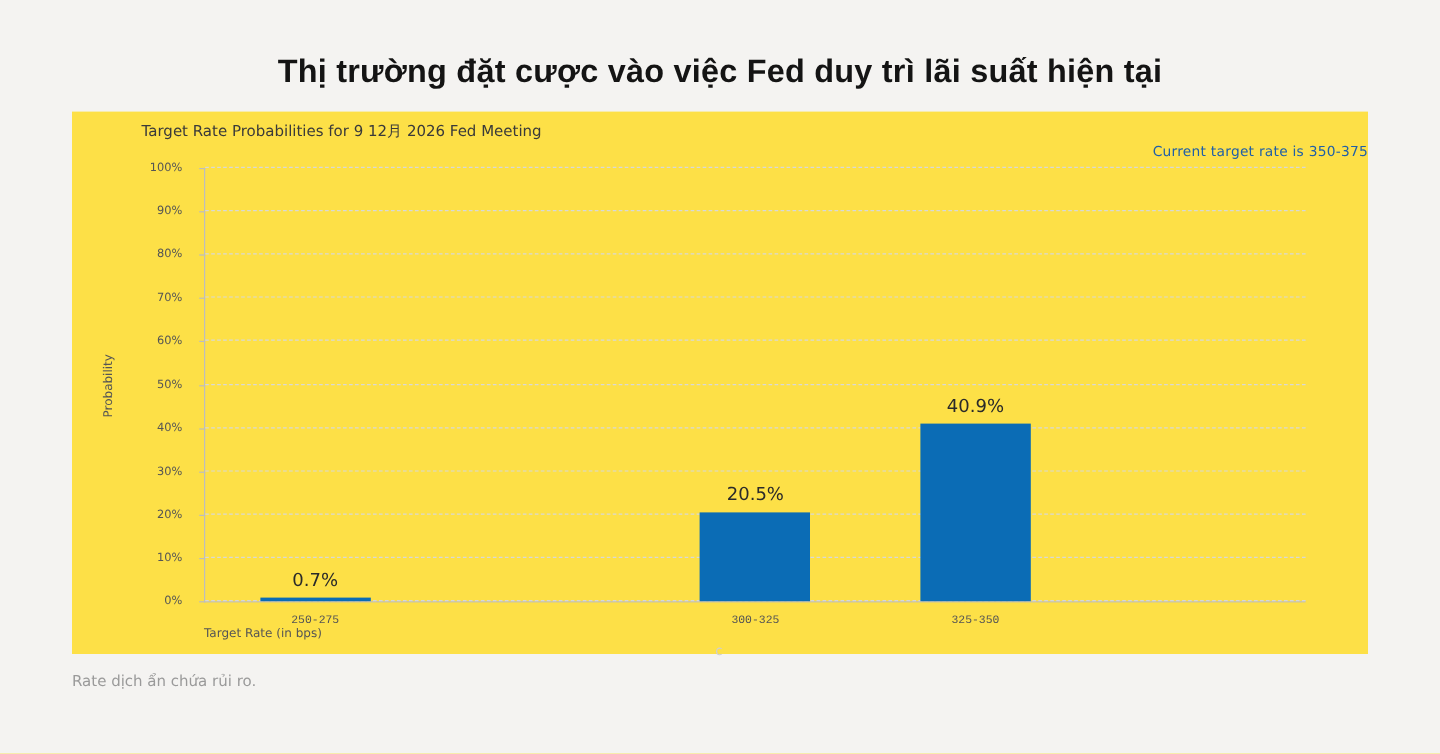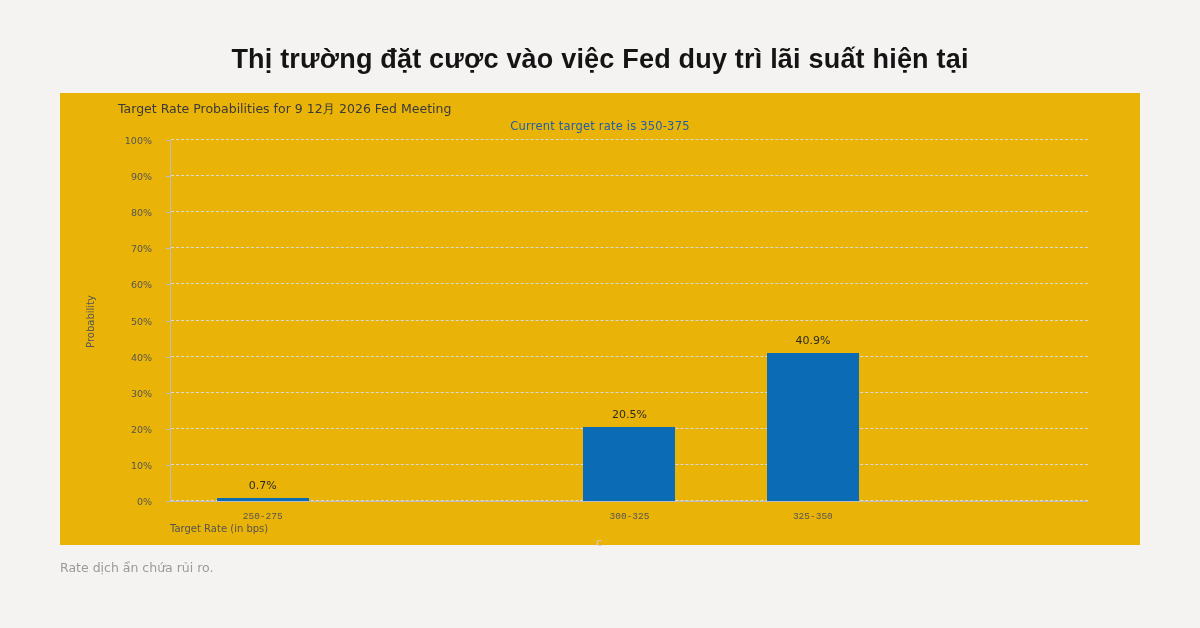--- a/index.html
+++ b/index.html
@@ -29,21 +29,21 @@
     font-weight: bold;
     color: #141414;
     letter-spacing: 0.2px;
   }
   .chart-card {
     position: absolute;
     left: 60px;
     top: 93px;
     width: 1080px;
     height: 452px;
-    background: #eab308;
+    background: #fde047;
   }
   .chart-inner {
     position: absolute;
     left: 0;
     top: 0;
     width: 1080px;
     height: 452px;
   }
   .chart-title {
     position: absolute;
@@ -51,21 +51,21 @@
     top: 8px;
     font-size: 12.5px;
     color: #3a3a3a;
     font-family: "DejaVu Sans", sans-serif;
   }
   .chart-subtitle {
     position: absolute;
     left: 0;
     top: 26px;
     width: 1080px;
-    text-align: center;
+    text-align: right;
     font-size: 11.5px;
     color: #1f5fa8;
     font-family: "DejaVu Sans", sans-serif;
     letter-spacing: 0.2px;
   }
   
   .plot {
     position: absolute;
     left: 110px;
     top: 47px;
@@ -143,21 +143,21 @@
     bottom: 0;
     left: 50%;
     transform: translateX(-50%);
     width: 92px;
     background: #0b6cb5;
   }
   .bar-value {
     position: absolute;
     left: 50%;
     transform: translateX(-50%);
-    font-size: 11px;
+    font-size: 15px;
     color: #2a2a2a;
     font-family: "DejaVu Sans", sans-serif;
     white-space: nowrap;
   }
   .xtick-label {
     position: absolute;
     top: 100%;
     margin-top: 10px;
     left: 50%;
     transform: translateX(-50%);

